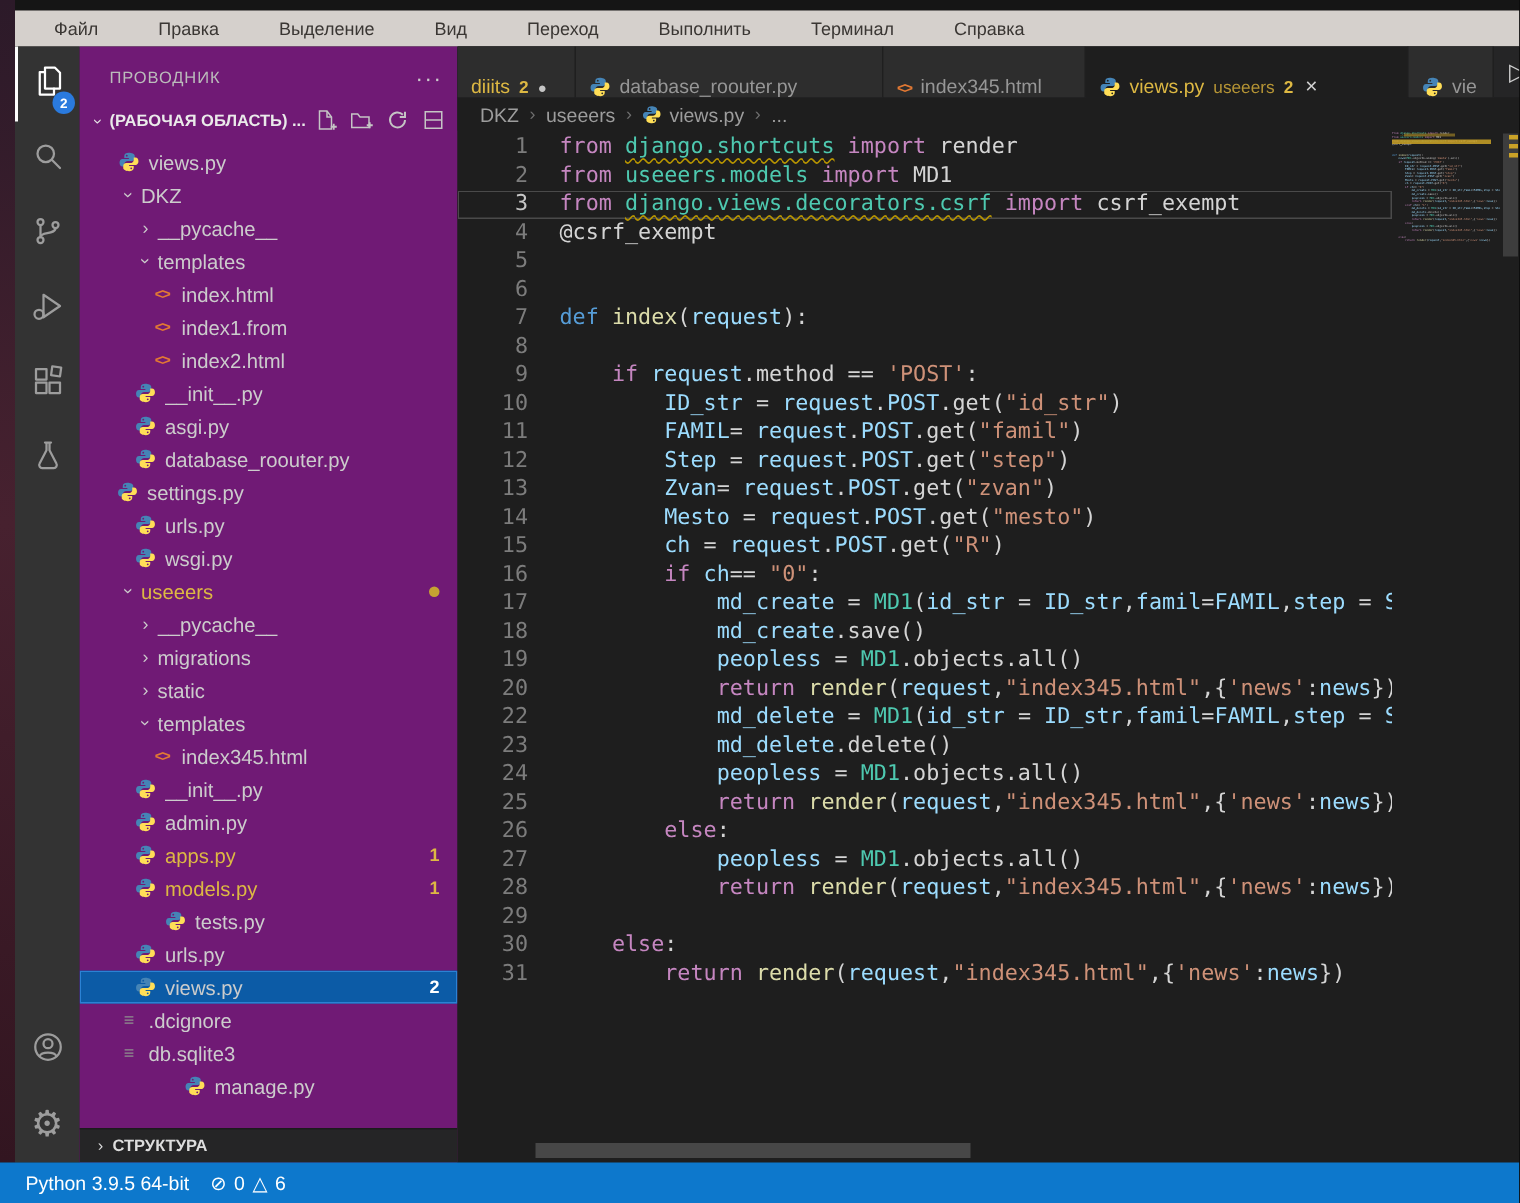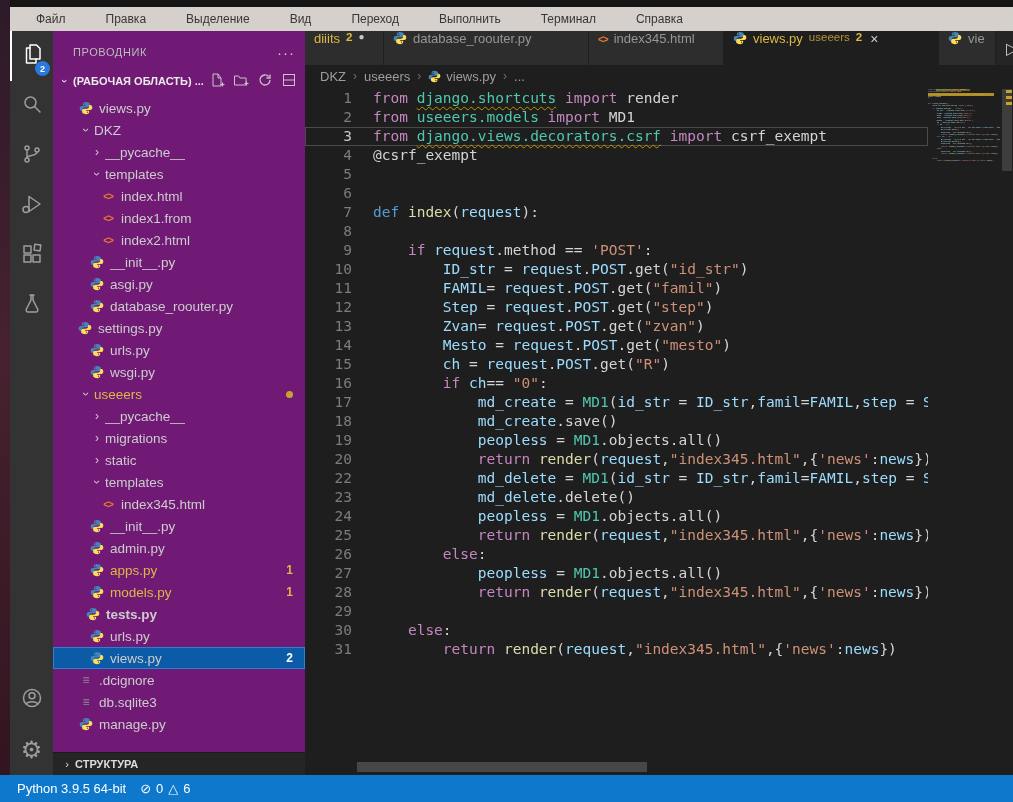--- a/index.html
+++ b/index.html
@@ -46,21 +46,21 @@
   .trow .badge{margin-left:auto;margin-right:12px;color:#ddb843;font-size:12px;font-weight:bold;}
   .trow .gold-dot{margin-left:auto;margin-right:12px;width:7px;height:7px;border-radius:50%;background:#c5a332;}
   .trow.selected{background:#0c5ba6;box-shadow:inset 0 0 0 1px #2b82d4;}
   .trow.selected .badge{color:#ffffff;}
   .structure-bar{position:absolute;left:0;right:0;bottom:0;height:22px;background:#252526;border-top:1px solid #1b1b1c;
      display:flex;align-items:center;font-size:11px;font-weight:bold;color:#dddddd;padding-left:6px;}
   .structure-bar .chev{width:16px;text-align:center;font-weight:normal;}
   
   .editor{position:absolute;left:305px;top:31px;right:0;bottom:27px;background:#1e1e1e;}
   .tabbar{height:34px;background:#252526;display:flex;align-items:stretch;overflow:hidden;}
-  .tab{display:flex;align-items:flex-start;gap:6px;padding:0 9px;background:#2d2d2d;border-right:1px solid #1f1f1f;
+  .tab{display:flex;align-items:flex-end;gap:6px;padding:0 9px;background:#2d2d2d;border-right:1px solid #1f1f1f;
        font-size:13px;color:#969696;overflow:hidden;flex:0 0 auto;cursor:pointer;}
   .tab .ficon svg{width:14px;height:14px;display:block;}
   .tab .tname.modified{color:#ddb843;}
   .tab .tdesc{font-size:11.5px;color:#b59435;}
   .tab .tbadge{font-size:11.5px;font-weight:bold;color:#ddb843;}
   .tab .dot{color:#c5c5c5;font-size:10px;}
   .tab .close{color:#d0d0d0;font-size:14px;margin-left:2px;}
   .tab.active{background:#1e1e1e;color:#ffffff;}
   .tab-actions{display:flex;align-items:center;gap:10px;color:#cfcfcf;padding:0 10px;font-size:15px;}
   .tab-actions .run{font-size:16px;}
@@ -363,21 +363,21 @@
         <div class="trow modified" style="padding-left: 36px;">
           <span class="ficon">
             <svg viewBox="0 0 16 16">
               <path fill="#4584b6" d="M7.9 1C5.8 1 4.4 1.9 4.4 3.4V5h3.5v.7H3.1C1.6 5.7.8 6.9.8 8.5s.8 2.9 2.3 2.9h1.3V9.6c0-1.4 1.2-2.4 2.7-2.4h3c1.3 0 2.3-1 2.3-2.3V3.4C12.4 1.9 10 1 7.9 1zM6.3 2.5a.7.7 0 110 1.4.7.7 0 010-1.4z"></path>
               <path fill="#ffde57" d="M8.1 15c2.1 0 3.5-.9 3.5-2.4V11H8.1v-.7h4.8c1.5 0 2.3-1.2 2.3-2.8s-.8-2.9-2.3-2.9h-1.3v1.8c0 1.4-1.2 2.4-2.7 2.4h-3c-1.3 0-2.3 1-2.3 2.3v1.5C3.6 14.1 6 15 8.1 15zm1.6-1.5a.7.7 0 110-1.4.7.7 0 010 1.4z"></path>
             </svg>
           </span>
           <span class="name">models.py</span>
           <span class="badge">1</span>
         </div>
-        <div class="trow" style="padding-left: 32px; font-weight: bold;">
+        <div class="trow" style="padding-left: 56px;">
           <span class="ficon">
             <svg viewBox="0 0 16 16">
               <path fill="#4584b6" d="M7.9 1C5.8 1 4.4 1.9 4.4 3.4V5h3.5v.7H3.1C1.6 5.7.8 6.9.8 8.5s.8 2.9 2.3 2.9h1.3V9.6c0-1.4 1.2-2.4 2.7-2.4h3c1.3 0 2.3-1 2.3-2.3V3.4C12.4 1.9 10 1 7.9 1zM6.3 2.5a.7.7 0 110 1.4.7.7 0 010-1.4z"></path>
               <path fill="#ffde57" d="M8.1 15c2.1 0 3.5-.9 3.5-2.4V11H8.1v-.7h4.8c1.5 0 2.3-1.2 2.3-2.8s-.8-2.9-2.3-2.9h-1.3v1.8c0 1.4-1.2 2.4-2.7 2.4h-3c-1.3 0-2.3 1-2.3 2.3v1.5C3.6 14.1 6 15 8.1 15zm1.6-1.5a.7.7 0 110-1.4.7.7 0 010 1.4z"></path>
             </svg>
           </span>
           <span class="name">tests.py</span>
         </div>
         <div class="trow" style="padding-left: 36px;">
           <span class="ficon">
@@ -403,21 +403,21 @@
             <span class="txt-ic">≡</span>
           </span>
           <span class="name">.dcignore</span>
         </div>
         <div class="trow" style="padding-left: 25px;">
           <span class="ficon">
             <span class="txt-ic">≡</span>
           </span>
           <span class="name">db.sqlite3</span>
         </div>
-        <div class="trow" style="padding-left: 25px;">
+        <div class="trow" style="padding-left: 25px; margin-left: 44px;">
           <span class="ficon">
             <svg viewBox="0 0 16 16">
               <path fill="#4584b6" d="M7.9 1C5.8 1 4.4 1.9 4.4 3.4V5h3.5v.7H3.1C1.6 5.7.8 6.9.8 8.5s.8 2.9 2.3 2.9h1.3V9.6c0-1.4 1.2-2.4 2.7-2.4h3c1.3 0 2.3-1 2.3-2.3V3.4C12.4 1.9 10 1 7.9 1zM6.3 2.5a.7.7 0 110 1.4.7.7 0 010-1.4z"></path>
               <path fill="#ffde57" d="M8.1 15c2.1 0 3.5-.9 3.5-2.4V11H8.1v-.7h4.8c1.5 0 2.3-1.2 2.3-2.8s-.8-2.9-2.3-2.9h-1.3v1.8c0 1.4-1.2 2.4-2.7 2.4h-3c-1.3 0-2.3 1-2.3 2.3v1.5C3.6 14.1 6 15 8.1 15zm1.6-1.5a.7.7 0 110-1.4.7.7 0 010 1.4z"></path>
             </svg>
           </span>
           <span class="name">manage.py</span>
         </div>
       </div>
     <div class="structure-bar">

